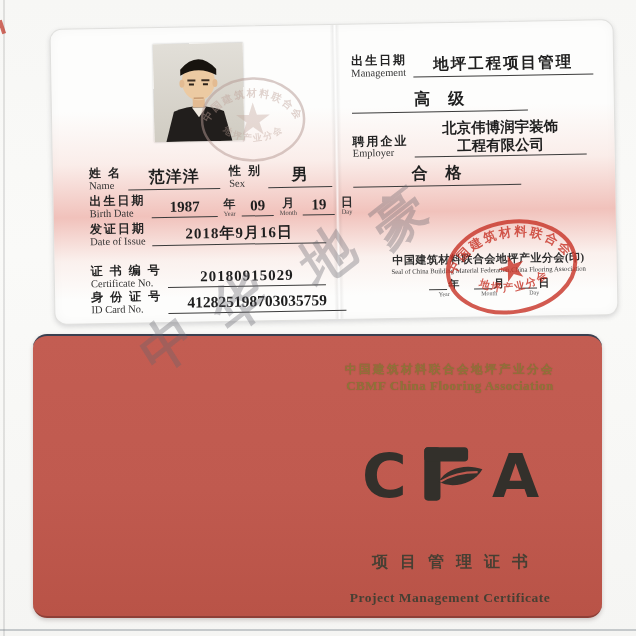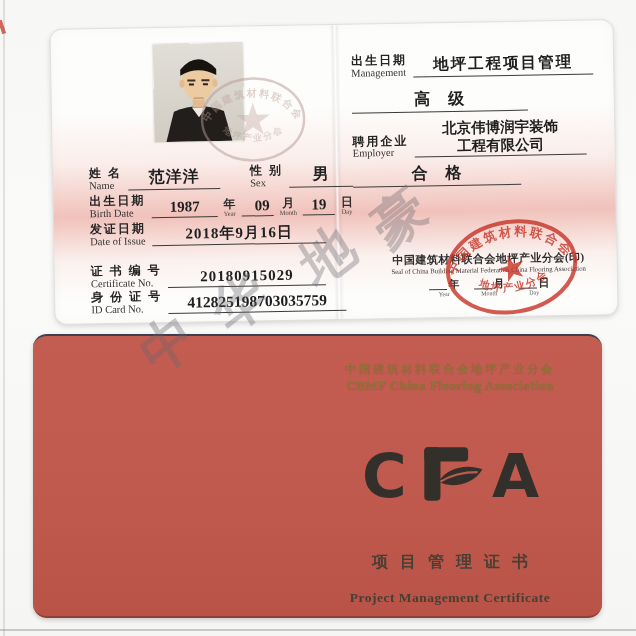--- a/index.html
+++ b/index.html
@@ -53,21 +53,21 @@
   .dategrp .dcn{font-weight:bold;font-size:11px;margin-left:2px;}
   .dategrp .den{font-size:6px;color:#555;margin-top:1px;}
   
   .cover{
     left:33px;top:334px;width:569px;height:280px;border-radius:14px;z-index:5;
     background:linear-gradient(180deg,#c35d52 0%,#c05a4f 55%,#b95347 100%);
     border-top:2px solid #3a4050;border-bottom:2px solid #8e4038;
     box-shadow:0 2px 4px rgba(80,60,60,.25);
   }
   .cover-content{position:absolute;left:252px;top:0;width:330px;height:100%;text-align:center;}
-  .org-cn{position:absolute;left:0;top:26px;width:100%;font-size:11.5px;font-weight:normal;
+  .org-cn{position:absolute;left:0;top:26px;width:100%;font-size:11.5px;font-weight:bold;
           letter-spacing:2.5px;color:#8f7338;text-shadow:0 0 1px rgba(90,60,30,.4);white-space:nowrap;}
   .org-en{position:absolute;left:0;top:42px;width:100%;font-size:13px;font-weight:bold;
           letter-spacing:.5px;color:#8f7338;text-shadow:0 0 1px rgba(90,60,30,.4);}
   svg.cfa{position:absolute;left:65px;top:104px;width:200px;height:68px;}
   .title-cn{position:absolute;left:0;top:216px;width:100%;font-size:16px;font-weight:bold;
             letter-spacing:12px;padding-left:12px;box-sizing:border-box;color:#473f33;}
   .title-en{position:absolute;left:0;top:254px;width:100%;font-size:13.5px;font-weight:bold;
             letter-spacing:.5px;color:#473f33;}
   
   .wm{position:absolute;font-size:54px;font-weight:bold;color:rgba(100,100,110,.35);
@@ -125,38 +125,38 @@
     </text>
     <text x="67" y="72" text-anchor="middle" font-size="44" fill="rgba(195,168,158,.4)" font-family="DejaVu Sans, sans-serif">★</text>
   </svg>
 
   <div class="row" style="left:36px;top:138px;">
     <div class="lbl">
       <span class="cn">姓 名</span>
       <span class="en">Name</span>
     </div>
     <div class="val cnval" style="width:84px;font-size:16px;">范洋洋</div>
-    <div class="lbl" style="margin-left:24px;justify-content:center;">
+    <div class="lbl" style="margin-left:3px;justify-content:center;">
       <span class="cn">性 别</span>
       <span class="en">Sex</span>
     </div>
     <div class="val cnval" style="width:56px;font-size:16px;">男</div>
   </div>
 
   <div class="row" style="left:36px;top:166px;">
     <div class="lbl">
       <span class="cn">出生日期</span>
       <span class="en">Birth Date</span>
     </div>
     <div class="val" style="width:58px;">1987</div>
     <div class="unit">
       <span class="ucn">年</span>
       <span class="uen">Year</span>
     </div>
-    <div class="val" style="width:24px;text-align:right;">09</div>
+    <div class="val" style="width:24px;">09</div>
     <div class="unit">
       <span class="ucn">月</span>
       <span class="uen">Month</span>
     </div>
     <div class="val" style="width:24px;">19</div>
     <div class="unit">
       <span class="ucn">日</span>
       <span class="uen">Day</span>
     </div>
   </div>

